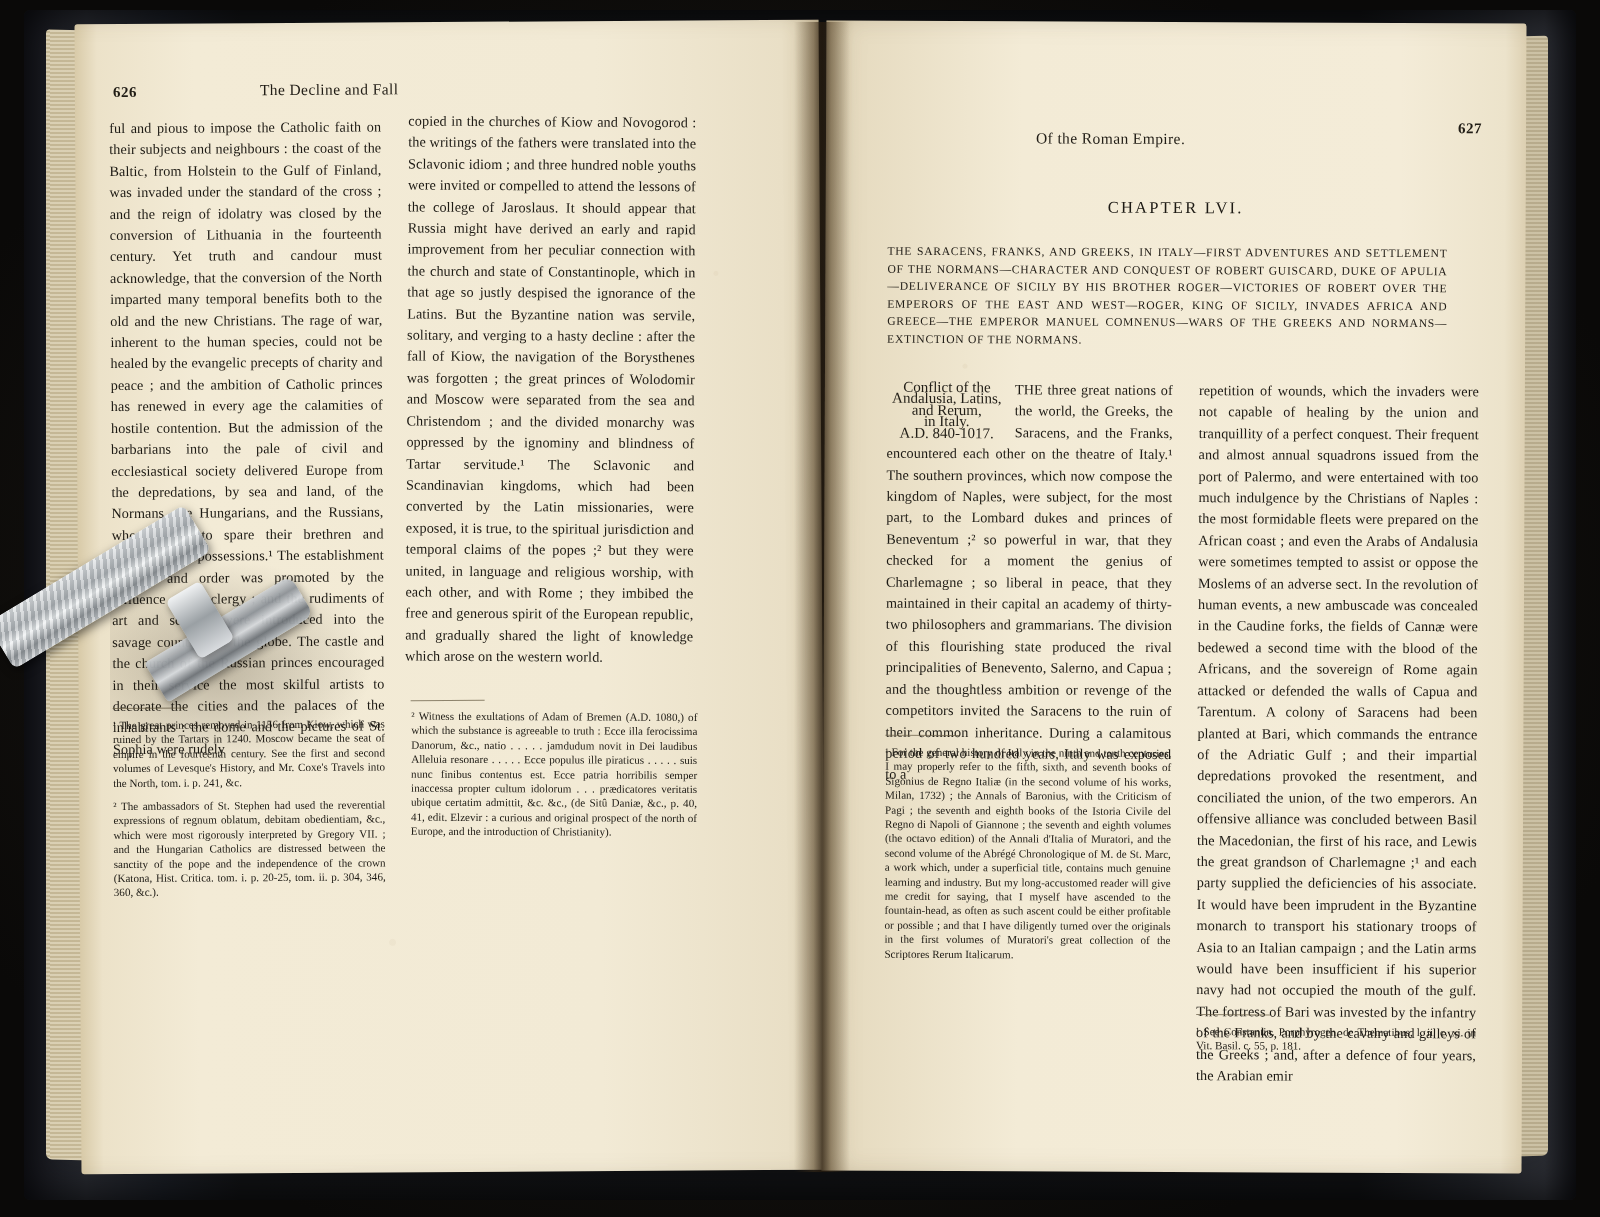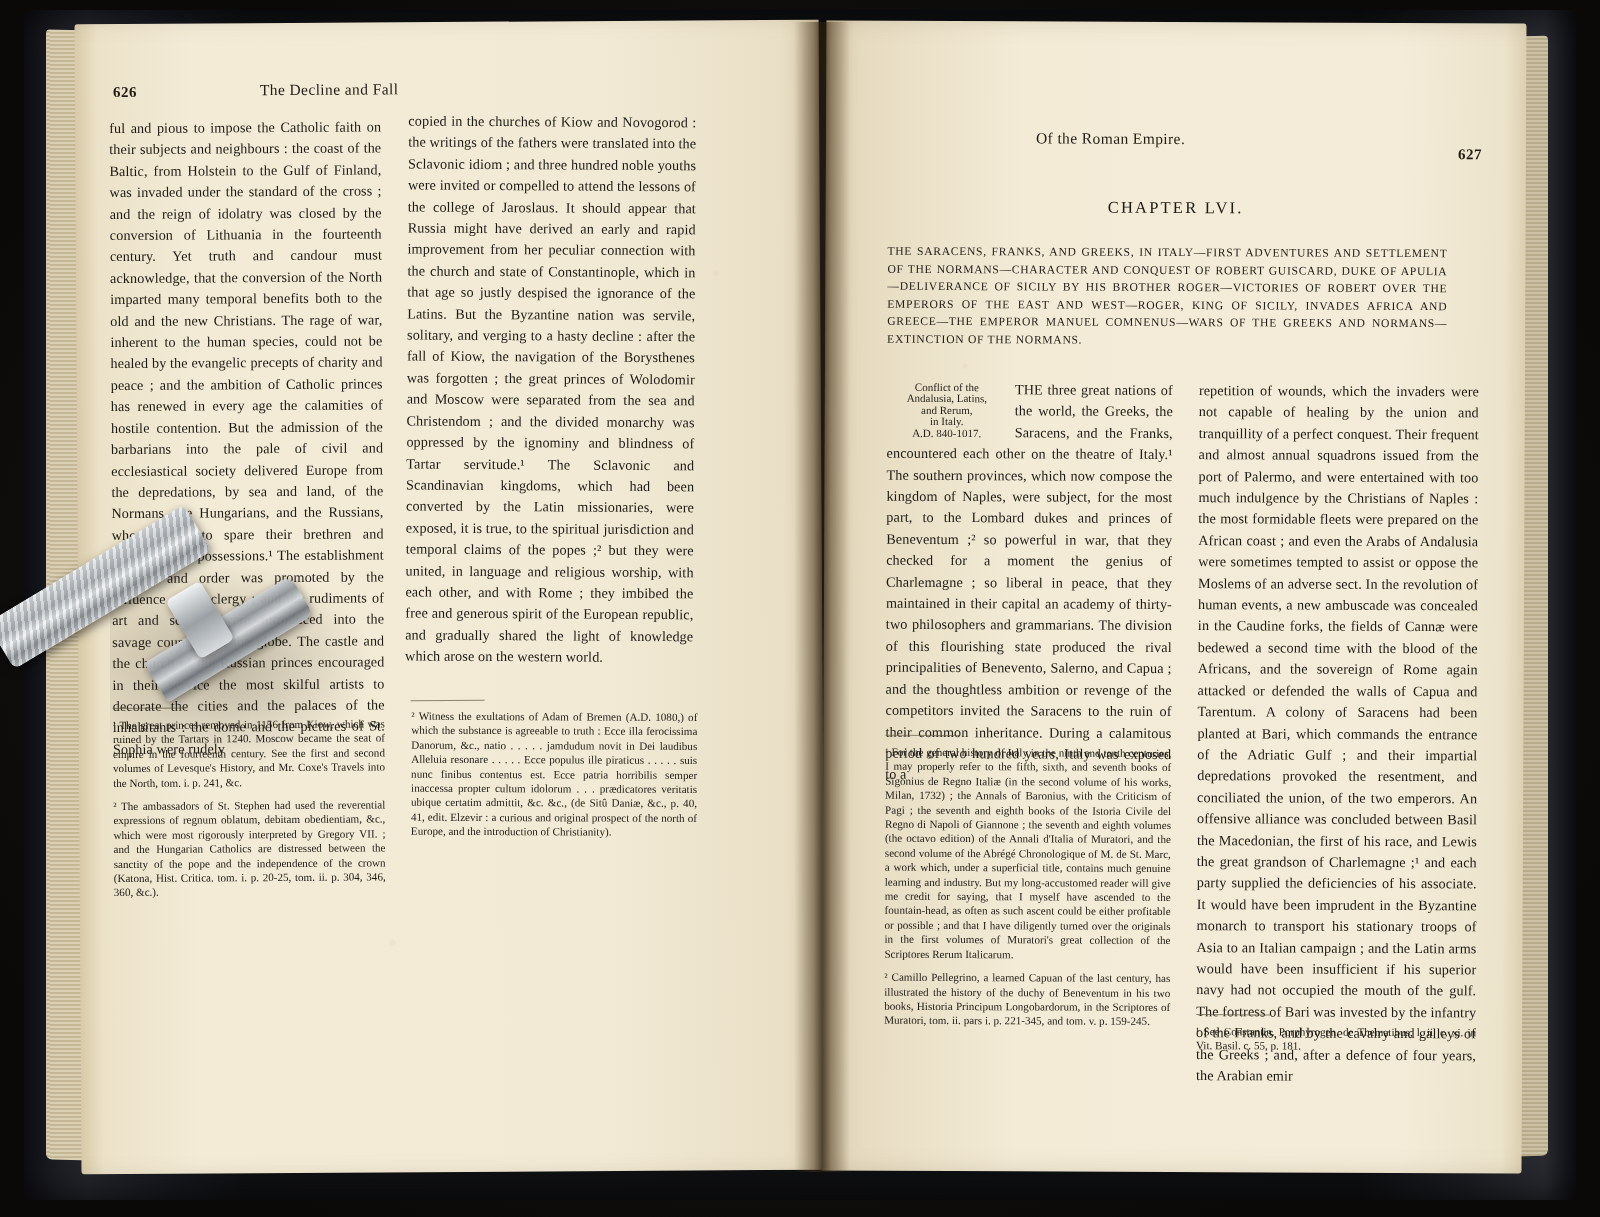--- a/index.html
+++ b/index.html
@@ -166,21 +166,21 @@
     position: absolute;
     font-size: 11.6px;
     line-height: 17.6px;
     letter-spacing: .7px;
     text-align: justify;
     color: #201c16;
   }
   .sidenote {
     float: left;
     width: 120px;
-    font-size: 11px;
+    font-size: 15px;
     line-height: 11.4px;
     text-align: center;
     margin: 3px 8px 2px 0;
     color: #221e17;
   }
   .sidenote b { font-weight: normal; }
 
   
   .opener {
     position: absolute;
@@ -257,40 +257,39 @@
         <p>copied in the churches of Kiow and Novogorod : the writings of the fathers were translated into the Sclavonic idiom ; and three hundred noble youths were invited or compelled to attend the lessons of the college of Jaroslaus. It should appear that Russia might have derived an early and rapid improvement from her peculiar connection with the church and state of Constantinople, which in that age so justly despised the ignorance of the Latins. But the Byzantine nation was servile, solitary, and verging to a hasty decline : after the fall of Kiow, the navigation of the Borysthenes was forgotten ; the great princes of Wolodomir and Moscow were separated from the sea and Christendom ; and the divided monarchy was oppressed by the ignominy and blindness of Tartar servitude.¹ The Sclavonic and Scandinavian kingdoms, which had been converted by the Latin missionaries, were exposed, it is true, to the spiritual jurisdiction and temporal claims of the popes ;² but they were united, in language and religious worship, with each other, and with Rome ; they imbibed the free and generous spirit of the European republic, and gradually shared the light of knowledge which arose on the western world.</p>
       </div>
       <div class="rule-foot" style="left:332px; top:678px; width:74px;"></div>
       <div class="col footnotes" style="left:332px; top:688px; width:286px; transform:rotate(0.6deg);">
         <p>² Witness the exultations of Adam of Bremen (A.D. 1080,) of which the substance is agreeable to truth : Ecce illa ferocissima Danorum, &amp;c., natio . . . . . jamdudum novit in Dei laudibus Alleluia resonare . . . . . Ecce populus ille piraticus . . . . . suis nunc finibus contentus est. Ecce patria horribilis semper inaccessa propter cultum idolorum . . . prædicatores veritatis ubique certatim admittit, &amp;c. &amp;c., (de Sitû Daniæ, &amp;c., p. 40, 41, edit. Elzevir : a curious and original prospect of the north of Europe, and the introduction of Christianity).</p>
       </div>
     </div>
 
     <div class="page-block page-right">
       <div class="runhead" style="left:210px; top:108px;">Of the Roman Empire.</div>
-      <div class="folio" style="right:44px; top:123px;">627</div>
+      <div class="folio" style="right:44px; top:97px;">627</div>
 
       <div class="chapter-title" style="top:176px; left:0;">CHAPTER LVI.</div>
 
       <div class="chapter-arg" style="left:62px; top:222px; width:560px;">THE SARACENS, FRANKS, AND GREEKS, IN ITALY—FIRST ADVENTURES AND SETTLEMENT OF THE NORMANS—CHARACTER AND CONQUEST OF ROBERT GUISCARD, DUKE OF APULIA—DELIVERANCE OF SICILY BY HIS BROTHER ROGER—VICTORIES OF ROBERT OVER THE EMPERORS OF THE EAST AND WEST—ROGER, KING OF SICILY, INVADES AFRICA AND GREECE—THE EMPEROR MANUEL COMNENUS—WARS OF THE GREEKS AND NORMANS—EXTINCTION OF THE NORMANS.</div>
 
       <div class="col" style="left:62px; top:358px; width:286px;">
         <div class="sidenote">
           <span>Conflict of the</span><br>
           <span>Andalusia, Latins,</span><br>
           <span>and Rerum,</span><br>
           <span>in Italy.</span><br>
           <b>A.D. 840-1017.</b>
         </div>
         <div class="body-text">THE three great nations of the world, the Greeks, the Saracens, and the Franks, encountered each other on the theatre of Italy.¹ The southern provinces, which now compose the kingdom of Naples, were subject, for the most part, to the Lombard dukes and princes of Beneventum ;² so powerful in war, that they checked for a moment the genius of Charlemagne ; so liberal in peace, that they maintained in their capital an academy of thirty-two philosophers and grammarians. The division of this flourishing state produced the rival principalities of Benevento, Salerno, and Capua ; and the thoughtless ambition or revenge of the competitors invited the Saracens to the ruin of their common inheritance. During a calamitous period of two hundred years, Italy was exposed to a</div>
       </div>
       <div class="rule-foot" style="left:62px; top:714px; width:74px;"></div>
       <div class="col footnotes" style="left:62px; top:724px; width:286px;">
         <p>¹ For the general history of Italy in the ninth and tenth centuries, I may properly refer to the fifth, sixth, and seventh books of Sigonius de Regno Italiæ (in the second volume of his works, Milan, 1732) ; the Annals of Baronius, with the Criticism of Pagi ; the seventh and eighth books of the Istoria Civile del Regno di Napoli of Giannone ; the seventh and eighth volumes (the octavo edition) of the Annali d'Italia of Muratori, and the second volume of the Abrégé Chronologique of M. de St. Marc, a work which, under a superficial title, contains much genuine learning and industry. But my long-accustomed reader will give me credit for saying, that I myself have ascended to the fountain-head, as often as such ascent could be either profitable or possible ; and that I have diligently turned over the originals in the first volumes of Muratori's great collection of the Scriptores Rerum Italicarum.</p>
-        <p>² Camillo Pellegrino, a learned Capuan of the last century, has illustrated the history of the duchy of Beneventum in his two books, Historia Principum Longobardorum, in the Scriptores of Muratori, tom. ii. pars i. p. 221-345, and tom. v. p. 159-245.</p>
       </div>
 
       <div class="col body-text" style="left:374px; top:358px; width:280px;">
         <p>repetition of wounds, which the invaders were not capable of healing by the union and tranquillity of a perfect conquest. Their frequent and almost annual squadrons issued from the port of Palermo, and were entertained with too much indulgence by the Christians of Naples : the most formidable fleets were prepared on the African coast ; and even the Arabs of Andalusia were sometimes tempted to assist or oppose the Moslems of an adverse sect. In the revolution of human events, a new ambuscade was concealed in the Caudine forks, the fields of Cannæ were bedewed a second time with the blood of the Africans, and the sovereign of Rome again attacked or defended the walls of Capua and Tarentum. A colony of Saracens had been planted at Bari, which commands the entrance of the Adriatic Gulf ; and their impartial depredations provoked the resentment, and conciliated the union, of the two emperors. An offensive alliance was concluded between Basil the Macedonian, the first of his race, and Lewis the great grandson of Charlemagne ;¹ and each party supplied the deficiencies of his associate. It would have been imprudent in the Byzantine monarch to transport his stationary troops of Asia to an Italian campaign ; and the Latin arms would have been insufficient if his superior navy had not occupied the mouth of the gulf. The fortress of Bari was invested by the infantry of the Franks, and by the cavalry and galleys of the Greeks ; and, after a defence of four years, the Arabian emir</p>
       </div>
       <div class="rule-foot" style="left:374px; top:992px; width:74px;"></div>
       <div class="col footnotes" style="left:374px; top:1002px; width:280px;">
         <p>¹ See Constantin. Porphyrogen. de Thematibus, l. ii. c. xi. in Vit. Basil. c. 55, p. 181.</p>
       </div>
     </div>

